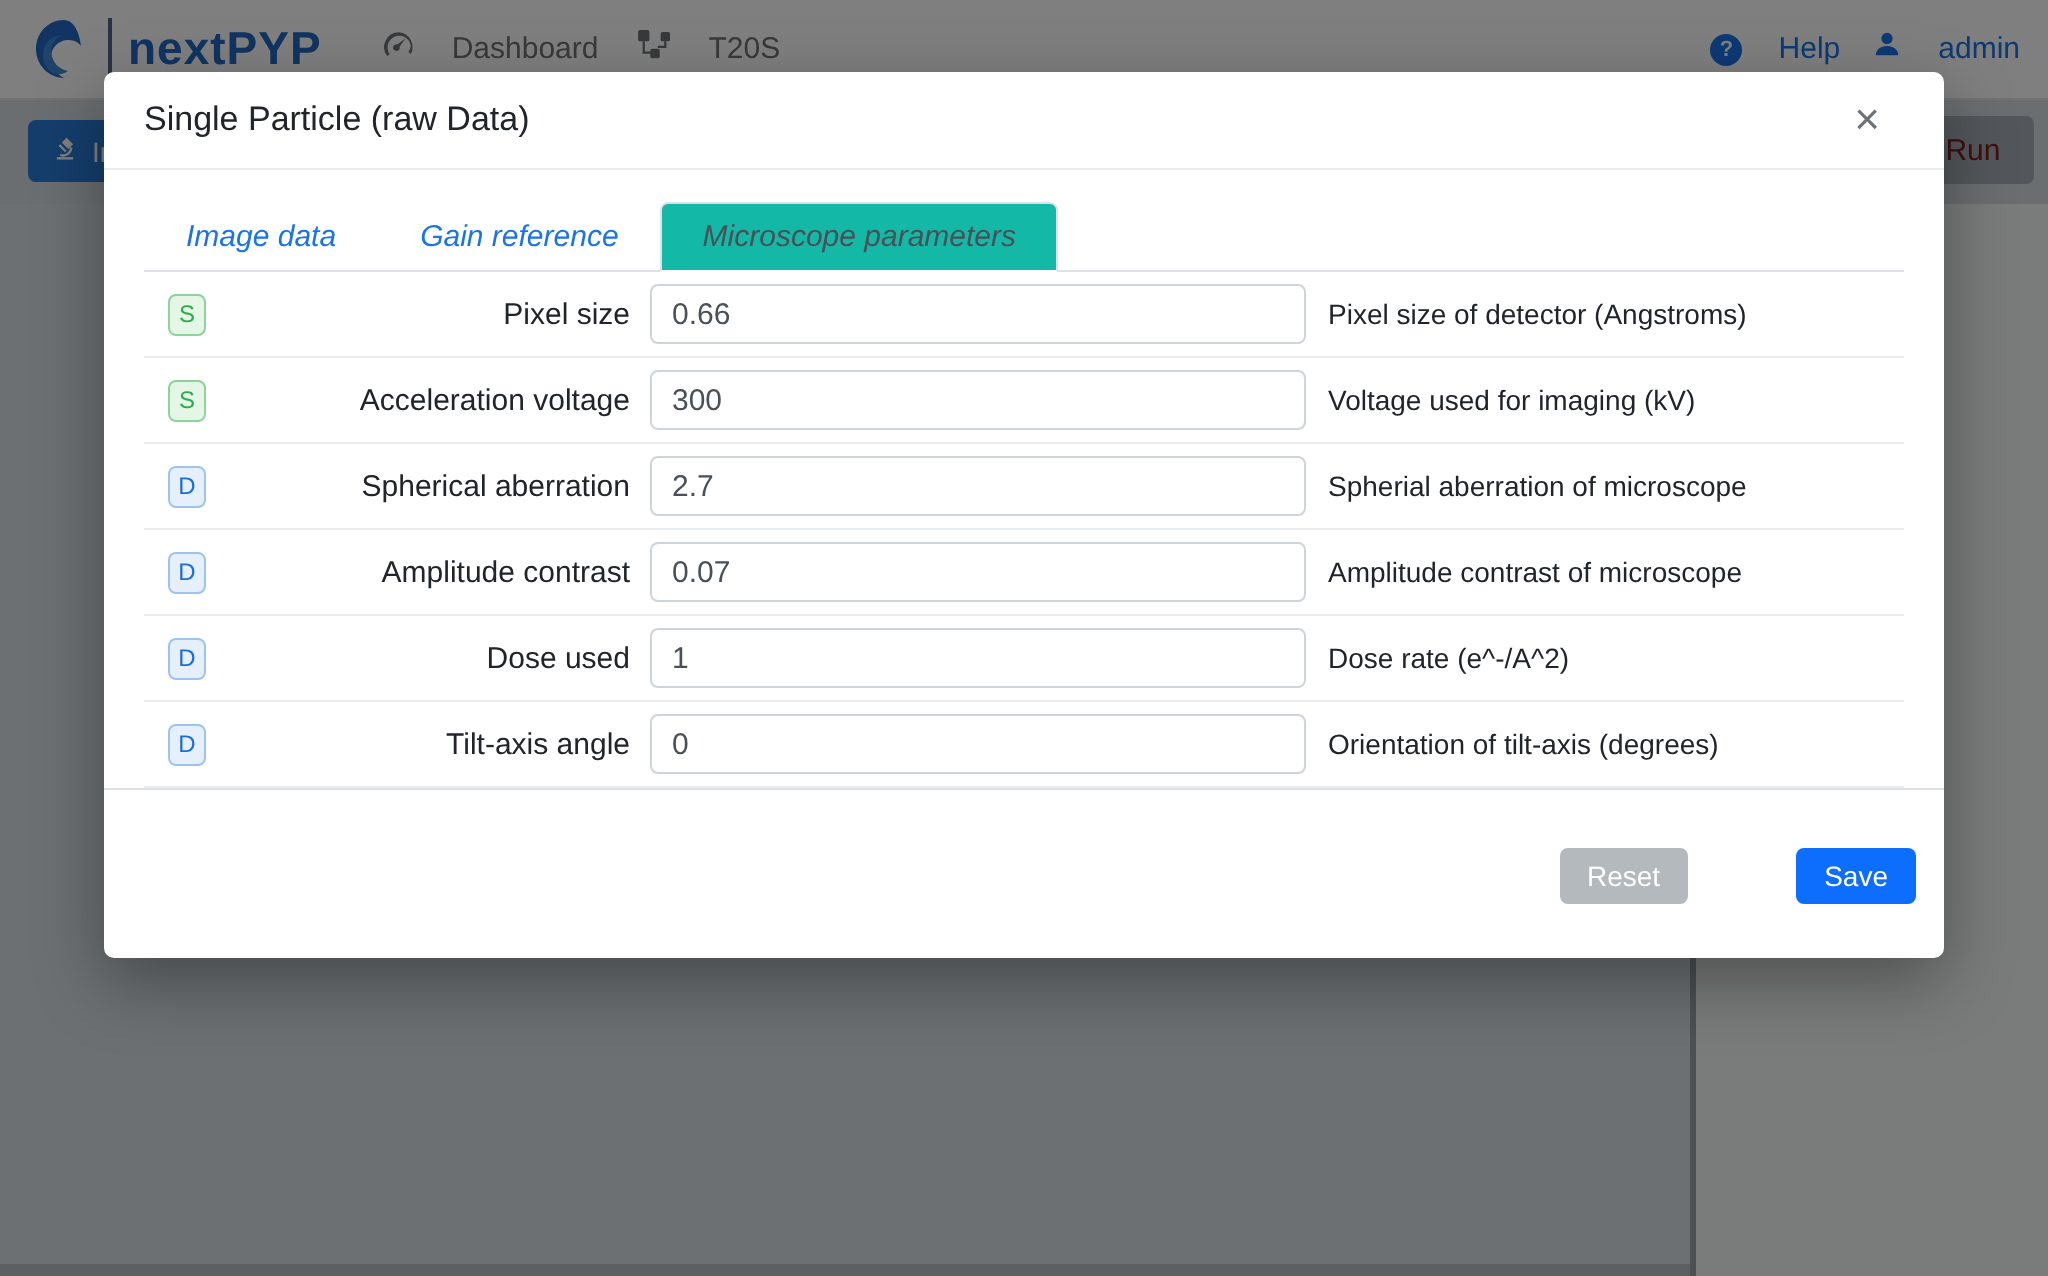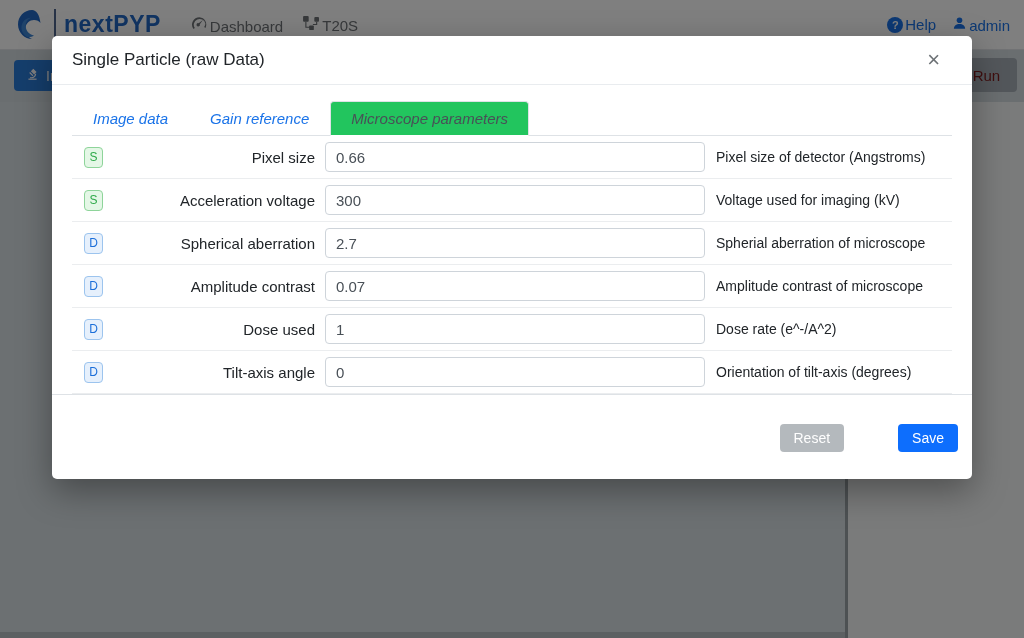--- a/index.html
+++ b/index.html
@@ -18,21 +18,21 @@
     position: absolute; top: 0; left: 0; right: 0; height: 50px;
     background: #ffffff; border-bottom: 1px solid #e2e5e8;
     display: flex; align-items: center; padding: 0 14px;
   }
   .brand { display: flex; align-items: center; }
   .logo-icon svg { display: block; }
   .brand-divider { width: 2px; height: 32px; background: #51678f; margin: 0 8px 0 4px; }
   .brand-text { font-size: 23px; font-weight: bold; color: #2268c4; letter-spacing: .5px; }
   .nav-links { display: flex; align-items: center; gap: 20px; margin-left: 30px; }
   .nav-link {
-    display: flex; align-items: flex-end; gap: 2px;
+    display: flex; align-items: center; gap: 18px;
     font-size: 15px; color: #6f7377; text-decoration: none; cursor: pointer;
   }
   .nav-right { margin-left: auto; display: flex; align-items: center; gap: 16px; }
   .nav-link.blue { color: #1a73e8; }
   .help-icon {
     width: 16px; height: 16px; border-radius: 50%;
     background: #1a73e8; color: #fff; font-size: 11px; font-weight: bold;
     display: inline-flex; align-items: center; justify-content: center;
   }
 
@@ -84,21 +84,21 @@
     line-height: 1; padding: 0 4px; margin-right: 8px; cursor: pointer; font-family: inherit;
   }
 
   .modal-body { flex: 1; padding: 16px 20px 0 20px; }
   .tabs { display: flex; list-style: none; margin: 0; padding: 0; border-bottom: 1px solid #dee2e6; }
   .tab {
     padding: 8px 20px; font-size: 15px; margin-bottom: -1px; cursor: pointer;
     color: #1a73e8; border: 1px solid transparent; font-style: italic;
   }
   .tab.active {
-    color: #495057; background: #22c55e;
+    color: #495057; background: #14b8a6;
     border-color: #dee2e6 #dee2e6 #fff #dee2e6;
     border-radius: 4px 4px 0 0;
   }
 
   .form-rows { }
   .form-row {
     display: flex; align-items: center; height: 43px;
     border-bottom: 1px solid #ebedef;
   }
   .badge-box {
@@ -106,21 +106,21 @@
     display: flex; align-items: center; justify-content: center;
     border-radius: 4px; font-size: 12px;
   }
   .badge-S { background: #e4f7e6; border: 1px solid #8ed49a; color: #2faa4a; }
   .badge-D { background: #e6f0fc; border: 1px solid #9cc4ee; color: #1b6ed9; }
   .row-label {
     width: 200px; margin-left: 12px; flex: none;
     text-align: right; font-size: 15px; color: #212529;
   }
   .row-input {
-    width: 380px; height: 30px; margin-left: 10px; flex: none;
+    width: 328px; height: 30px; margin-left: 10px; flex: none;
     border: 1px solid #ced4da; border-radius: 4px;
     font-size: 15px; color: #495057; padding: 0 10px;
     font-family: inherit; background: #fff;
   }
   .row-desc { margin-left: 11px; font-size: 14px; color: #212529; }
 
   .modal-footer {
     border-top: 1px solid #dee2e6; padding: 29px 14px;
     display: flex; justify-content: flex-end; align-items: center;
   }

